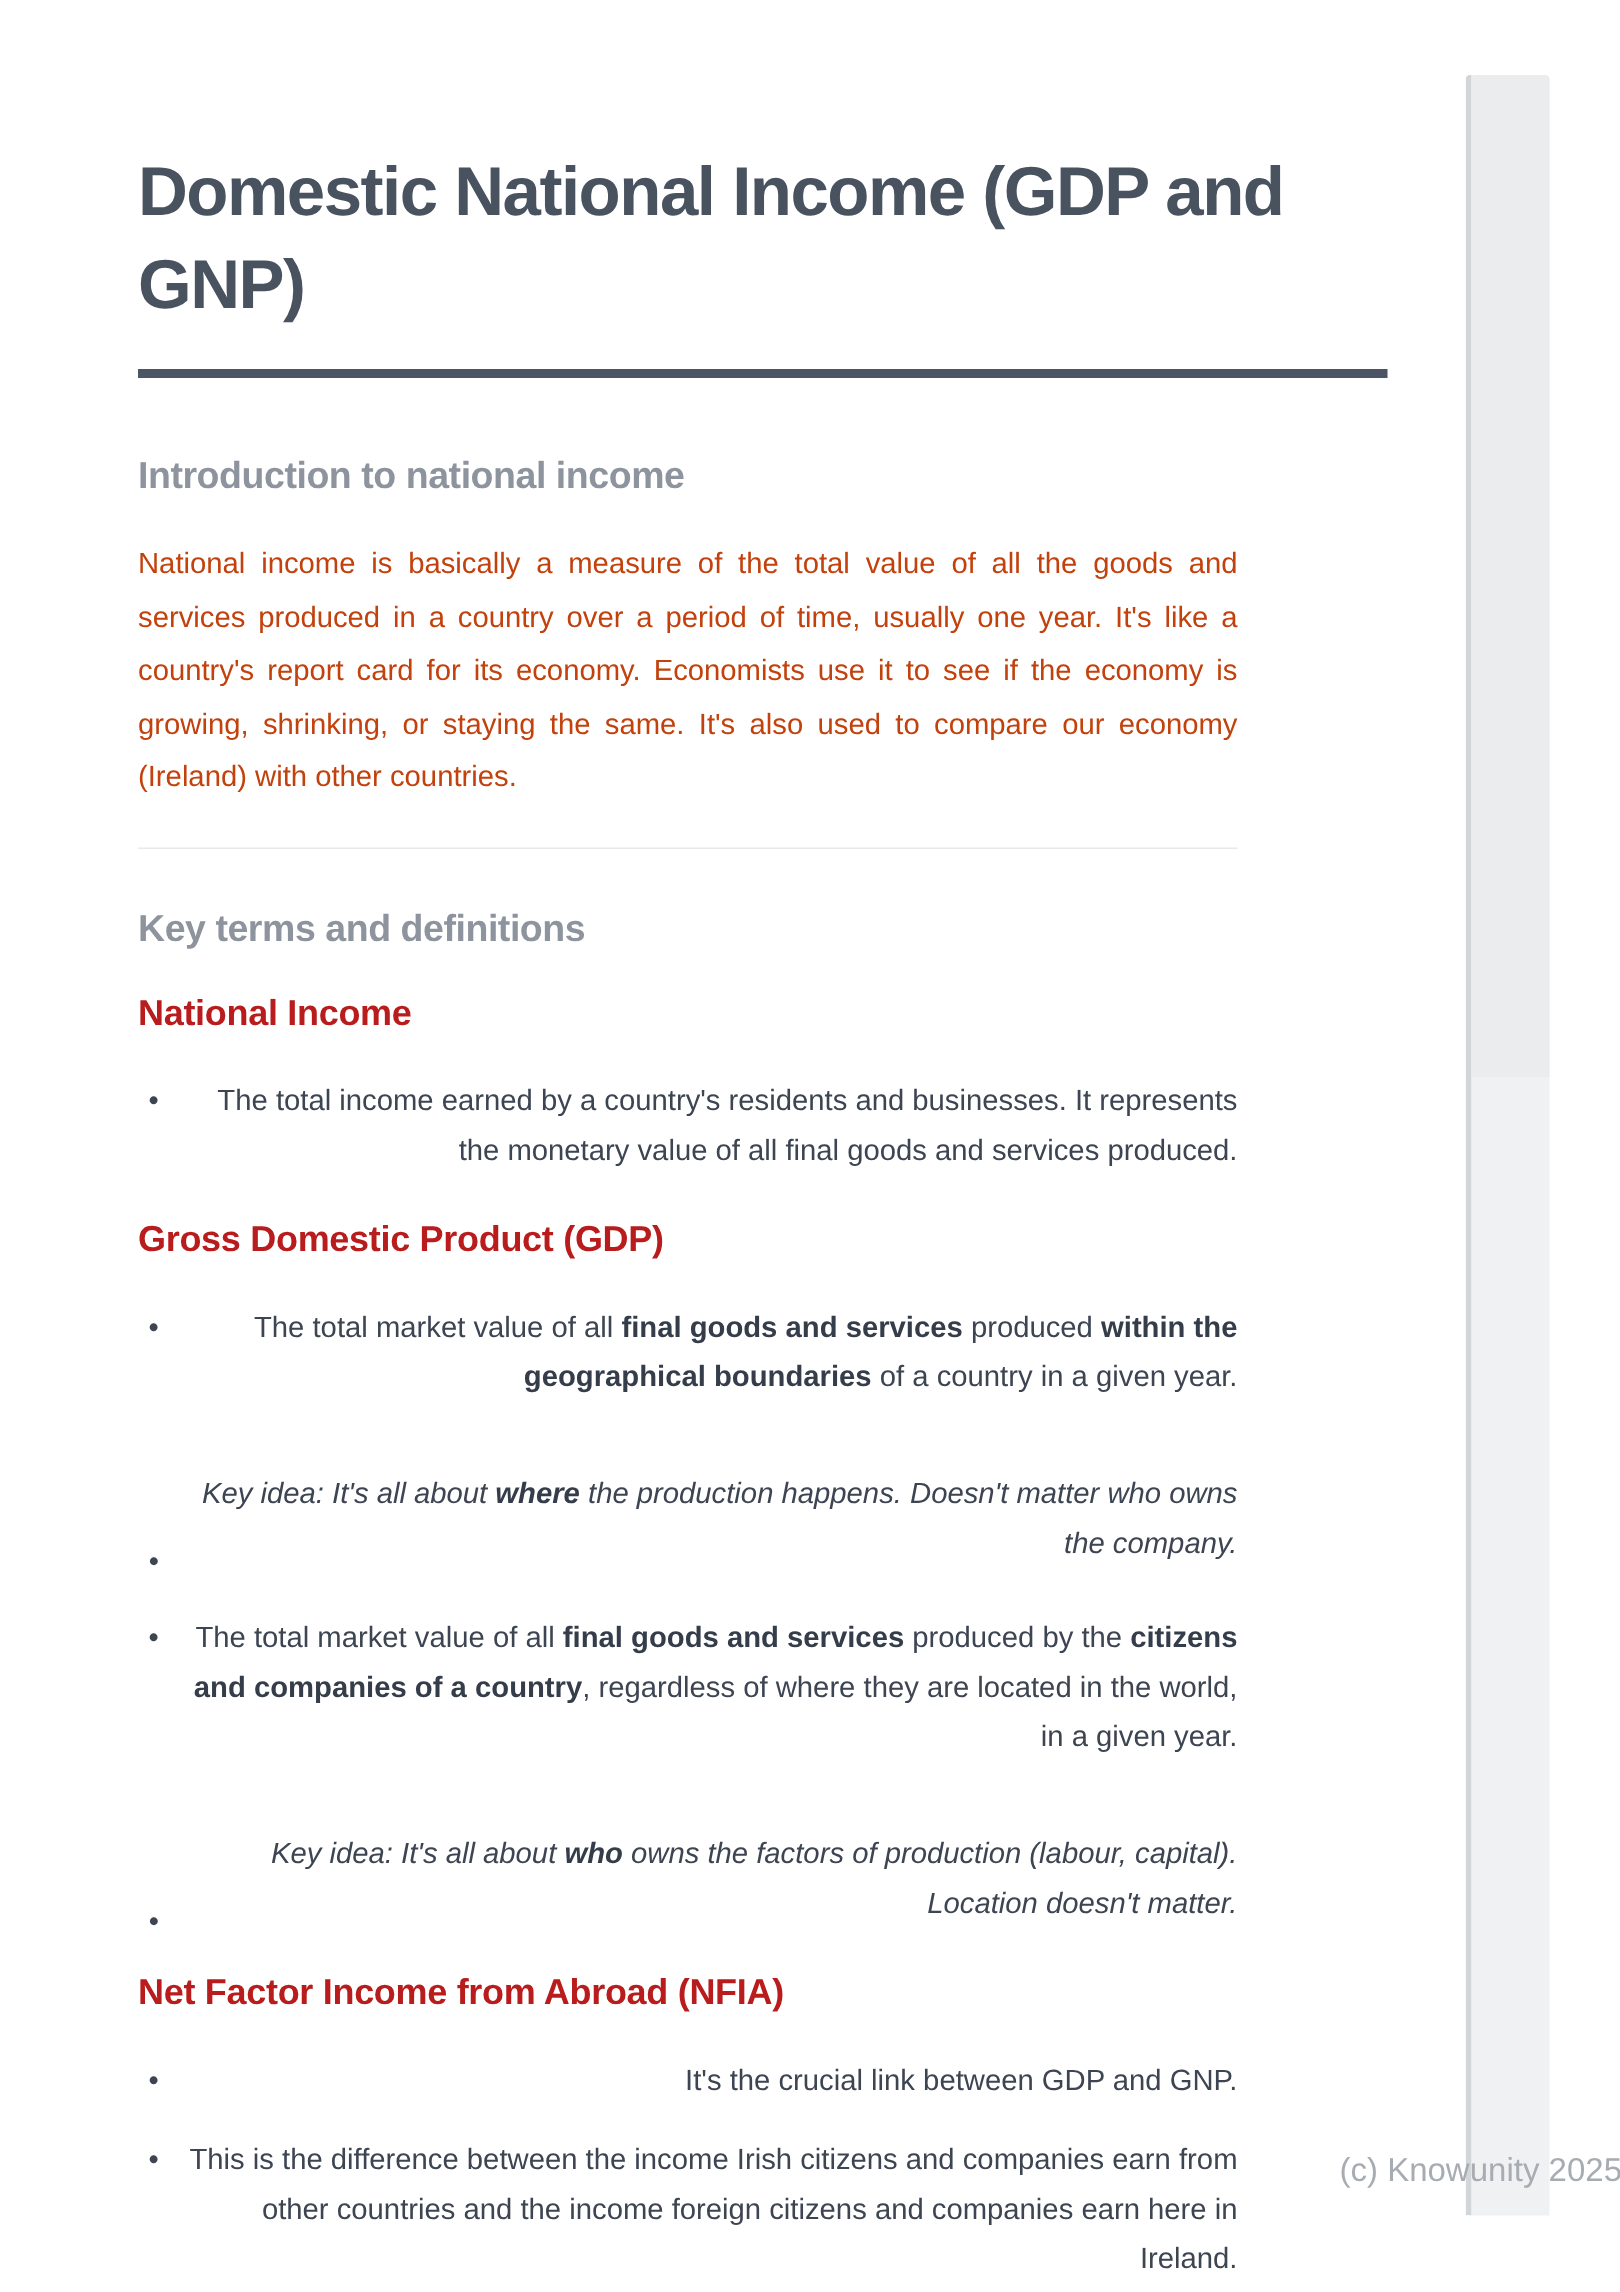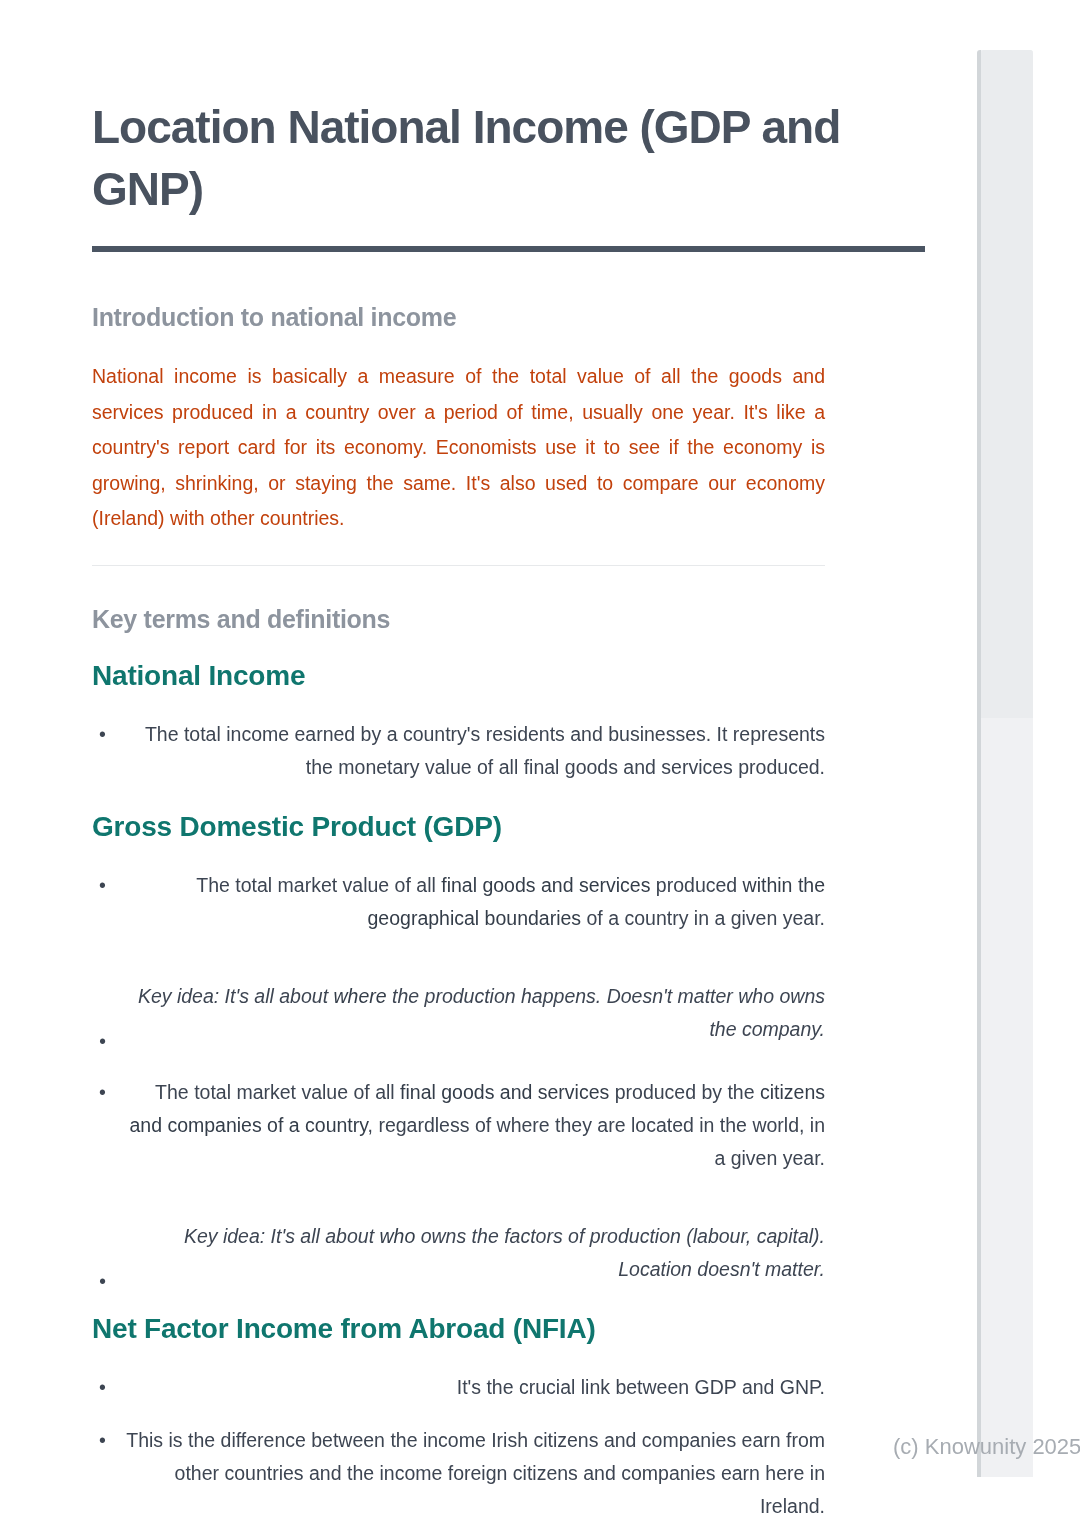--- a/index.html
+++ b/index.html
@@ -28,36 +28,36 @@
 
   .lead-paragraph {
     margin-top:26px; font-size:19.5px; line-height:35.5px;
     color:#c2410c; text-align:justify;
   }
 
   .divider { margin-top:28px; border:none; border-top:1px solid #e7e9eb; width:733px; }
   .divider + .section-heading { margin-top:38px; }
 
   .term-heading {
-    margin-top:28px; font-size:28px; line-height:25px; font-weight:bold;
-    color:#0f766e; letter-spacing:-0.2px;
+    margin-top:28px; font-size:24px; line-height:25px; font-weight:bold;
+    color:#b91c1c; letter-spacing:-0.2px;
   }
 
   ul.bullet-list { margin-top:30px; list-style:none; }
   ul.bullet-list li {
     position:relative; padding-left:33px; margin-top:20px;
     font-size:19.5px; line-height:33px; color:#3d4552;text-align:right;
   }
   ul.bullet-list li:first-child { margin-top:0; }
   ul.bullet-list li::before {
     content:"\2022"; position:absolute; left:7px; top:0;
     font-size:19.5px; line-height:33px; color:#3d4552;
   }
   ul.bullet-list li.italic, ul.bullet-list li.italic::before { font-style:italic;margin-top:45px; }
-  ul.bullet-list b { font-weight:normal; color:#343d49; }
+  ul.bullet-list b { font-weight:bold; color:#343d49; }
   ul.bullet-list + .term-heading { margin-top:30px; }
 
   .scroll-track {
     position:absolute; left:977px; top:50px; width:56px; height:1427px;
     background:#f0f1f3; border-left:4px solid #d2d6d9;
     border-radius:3px 3px 0 0;
   }
   .scroll-thumb {
     position:absolute; left:0; top:0; width:100%; height:668px;
     background:#eaecee; border-radius:3px 3px 0 0;
@@ -67,21 +67,21 @@
     position:absolute; left:893px; top:1437px; z-index:5;
     font-size:22px; line-height:20px; color:#a7acb2; white-space:nowrap;
   }
 </style>
 </head>
 <body>
 
 <div class="page">
 
   <div class="content">
-    <h1 class="doc-title">Location National Income (GDP and GNP)</h1>
+    <h1 class="doc-title">Domestic National Income (GDP and GNP)</h1>
     <div class="title-rule"></div>
     <div class="inner" id="doc-blocks">
         <h2 class="section-heading">Introduction to national income</h2>
         <p class="lead-paragraph">National income is basically a measure of the total value of all the goods and services produced in a country over a period of time, usually one year. It's like a country's report card for its economy. Economists use it to see if the economy is growing, shrinking, or staying the same. It's also used to compare our economy (Ireland) with other countries.</p>
         <hr class="divider">
         <h2 class="section-heading">Key terms and definitions</h2>
         <h3 class="term-heading">National Income</h3>
         <ul class="bullet-list">
           <li>The total income earned by a country's residents and businesses. It represents the monetary value of all final goods and services produced.</li>
         </ul>

